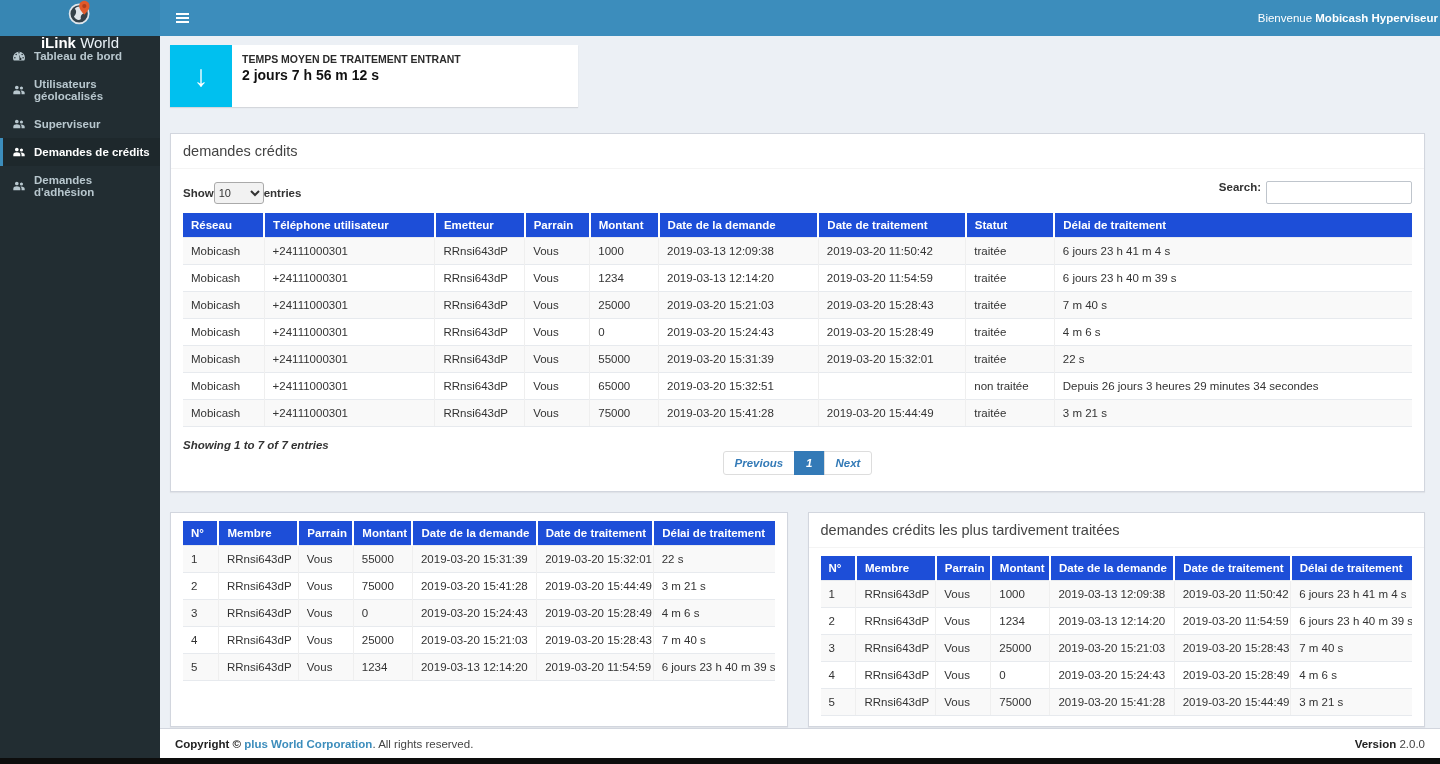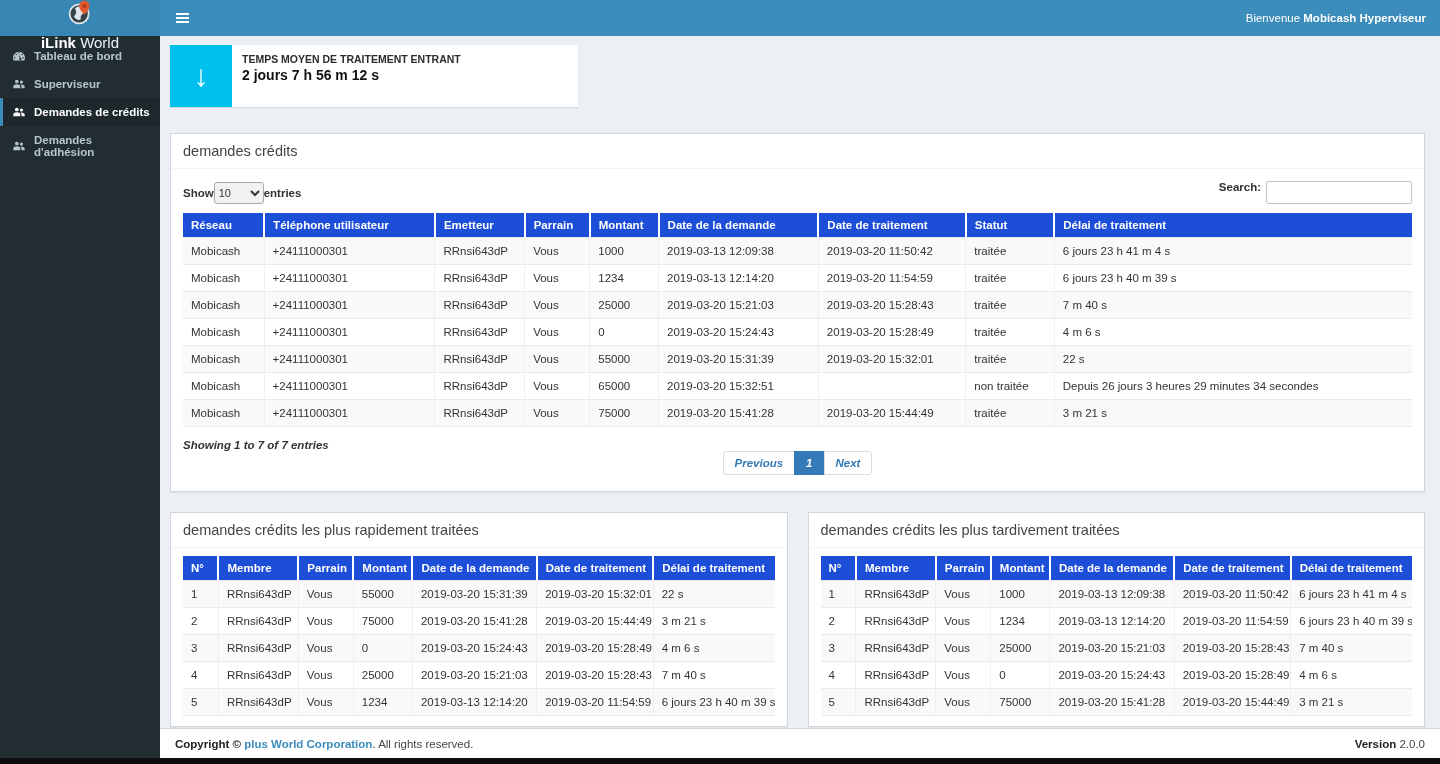--- a/index.html
+++ b/index.html
@@ -18,21 +18,21 @@
                color:#b8c7ce; font-size:11.5px; font-weight:bold; cursor:pointer; }
   .menu-item .mi-icon { width:14px; height:12px; flex:0 0 auto; display:inline-flex; }
   .menu-item.active { background:#1e282c; border-left-color:#3c8dbc; color:#fff; }
 
   
   .navbar { position:absolute; left:160px; right:0; top:0; height:36px; background:#3c8dbc; display:flex;
             align-items:center; justify-content:space-between; }
   .hamburger { width:44px; height:36px; display:flex; flex-direction:column; align-items:center; justify-content:center;
                gap:2px; cursor:pointer; }
   .hamburger i { display:block; width:13px; height:2px; background:#fff; }
-  .welcome { color:#fff; font-size:11.5px; padding-right:14px; }
+  .welcome { color:#fff; font-size:11.5px; padding-right:2px; }
   .welcome b { font-weight:bold; }
 
   
   .content { position:absolute; left:160px; top:36px; right:0; bottom:36px; padding:9px 15px 0 10px; }
 
   .info-box { width:408px; height:62px; background:#fff; box-shadow:0 1px 1px rgba(0,0,0,0.1); display:flex; }
   .info-box-icon { width:62px; height:62px; background:#00c0ef; color:#fff; display:flex; align-items:center;
                    justify-content:center; font-size:30px; font-weight:bold; }
   .info-box-content { padding:8px 10px; }
   .info-box-label { font-size:10.5px; font-weight:bold; color:#2b2b2b; text-transform:uppercase; }
@@ -97,20 +97,28 @@
     <div class="brand-text"><b>iLink</b><span class="light"> World</span></div>
   </div>
   <div class="menu">
     <div class="menu-item">
       <span class="mi-icon">
         <svg viewBox="0 0 16 14" width="14" height="12">
             <path fill="currentColor" d="M8 2a7 7 0 0 0-7 7c0 1.2.3 2.3.9 3.2h12.2c.6-.9.9-2 .9-3.2a7 7 0 0 0-7-7zm0 2.2a.9.9 0 1 1 0-1.8.9.9 0 0 1 0 1.8zM3.2 9.9a.9.9 0 1 1 0-1.8.9.9 0 0 1 0 1.8zm1.5-3.8a.9.9 0 1 1 0-1.8.9.9 0 0 1 0 1.8zm4 3.4-1-4.6 2 4.2a1.3 1.3 0 1 1-1 .4zm3-3.4a.9.9 0 1 1 0-1.8.9.9 0 0 1 0 1.8zm1.1 3.8a.9.9 0 1 1 0-1.8.9.9 0 0 1 0 1.8z"></path>
           </svg>
       </span>
       <span>Tableau de bord</span>
+    </div>
+    <div class="menu-item">
+      <span class="mi-icon">
+        <svg viewBox="0 0 16 12" width="14" height="12">
+            <path fill="currentColor" d="M5.5 5.2a2.1 2.1 0 1 0 0-4.2 2.1 2.1 0 0 0 0 4.2zm5.3.3a1.8 1.8 0 1 0 0-3.6 1.8 1.8 0 0 0 0 3.6zM5.5 6.2c-2 0-4 1-4 2.6v2h8v-2c0-1.6-2-2.6-4-2.6zm5.3.4c-.4 0-.8.1-1.2.2.8.6 1.3 1.3 1.3 2v2h3.6V9.2c0-1.5-1.9-2.6-3.7-2.6z"></path>
+          </svg>
+      </span>
+      <span>Utilisateurs géolocalisés</span>
     </div>
     <div class="menu-item">
       <span class="mi-icon">
         <svg viewBox="0 0 16 12" width="14" height="12">
             <path fill="currentColor" d="M5.5 5.2a2.1 2.1 0 1 0 0-4.2 2.1 2.1 0 0 0 0 4.2zm5.3.3a1.8 1.8 0 1 0 0-3.6 1.8 1.8 0 0 0 0 3.6zM5.5 6.2c-2 0-4 1-4 2.6v2h8v-2c0-1.6-2-2.6-4-2.6zm5.3.4c-.4 0-.8.1-1.2.2.8.6 1.3 1.3 1.3 2v2h3.6V9.2c0-1.5-1.9-2.6-3.7-2.6z"></path>
           </svg>
       </span>
       <span>Superviseur</span>
     </div>
     <div class="menu-item active">
@@ -282,23 +290,20 @@
           <div class="pg">Previous</div>
           <div class="pg active">1</div>
           <div class="pg">Next</div>
         </div>
       </div>
     </div>
   </div>
 
   <div class="bottom-row">
     <div class="box">
-      <div class="box-header">
-        <span class="box-title">demandes crédits les plus rapidement traitées</span>
-      </div>
       <div class="box-body">
         <table class="dt">
           <colgroup>
             <col style="width:6%">
               <col style="width:13.5%">
               <col style="width:9.3%">
               <col style="width:10%">
             <col style="width:21%">
               <col style="width:19.7%">
               <col>

